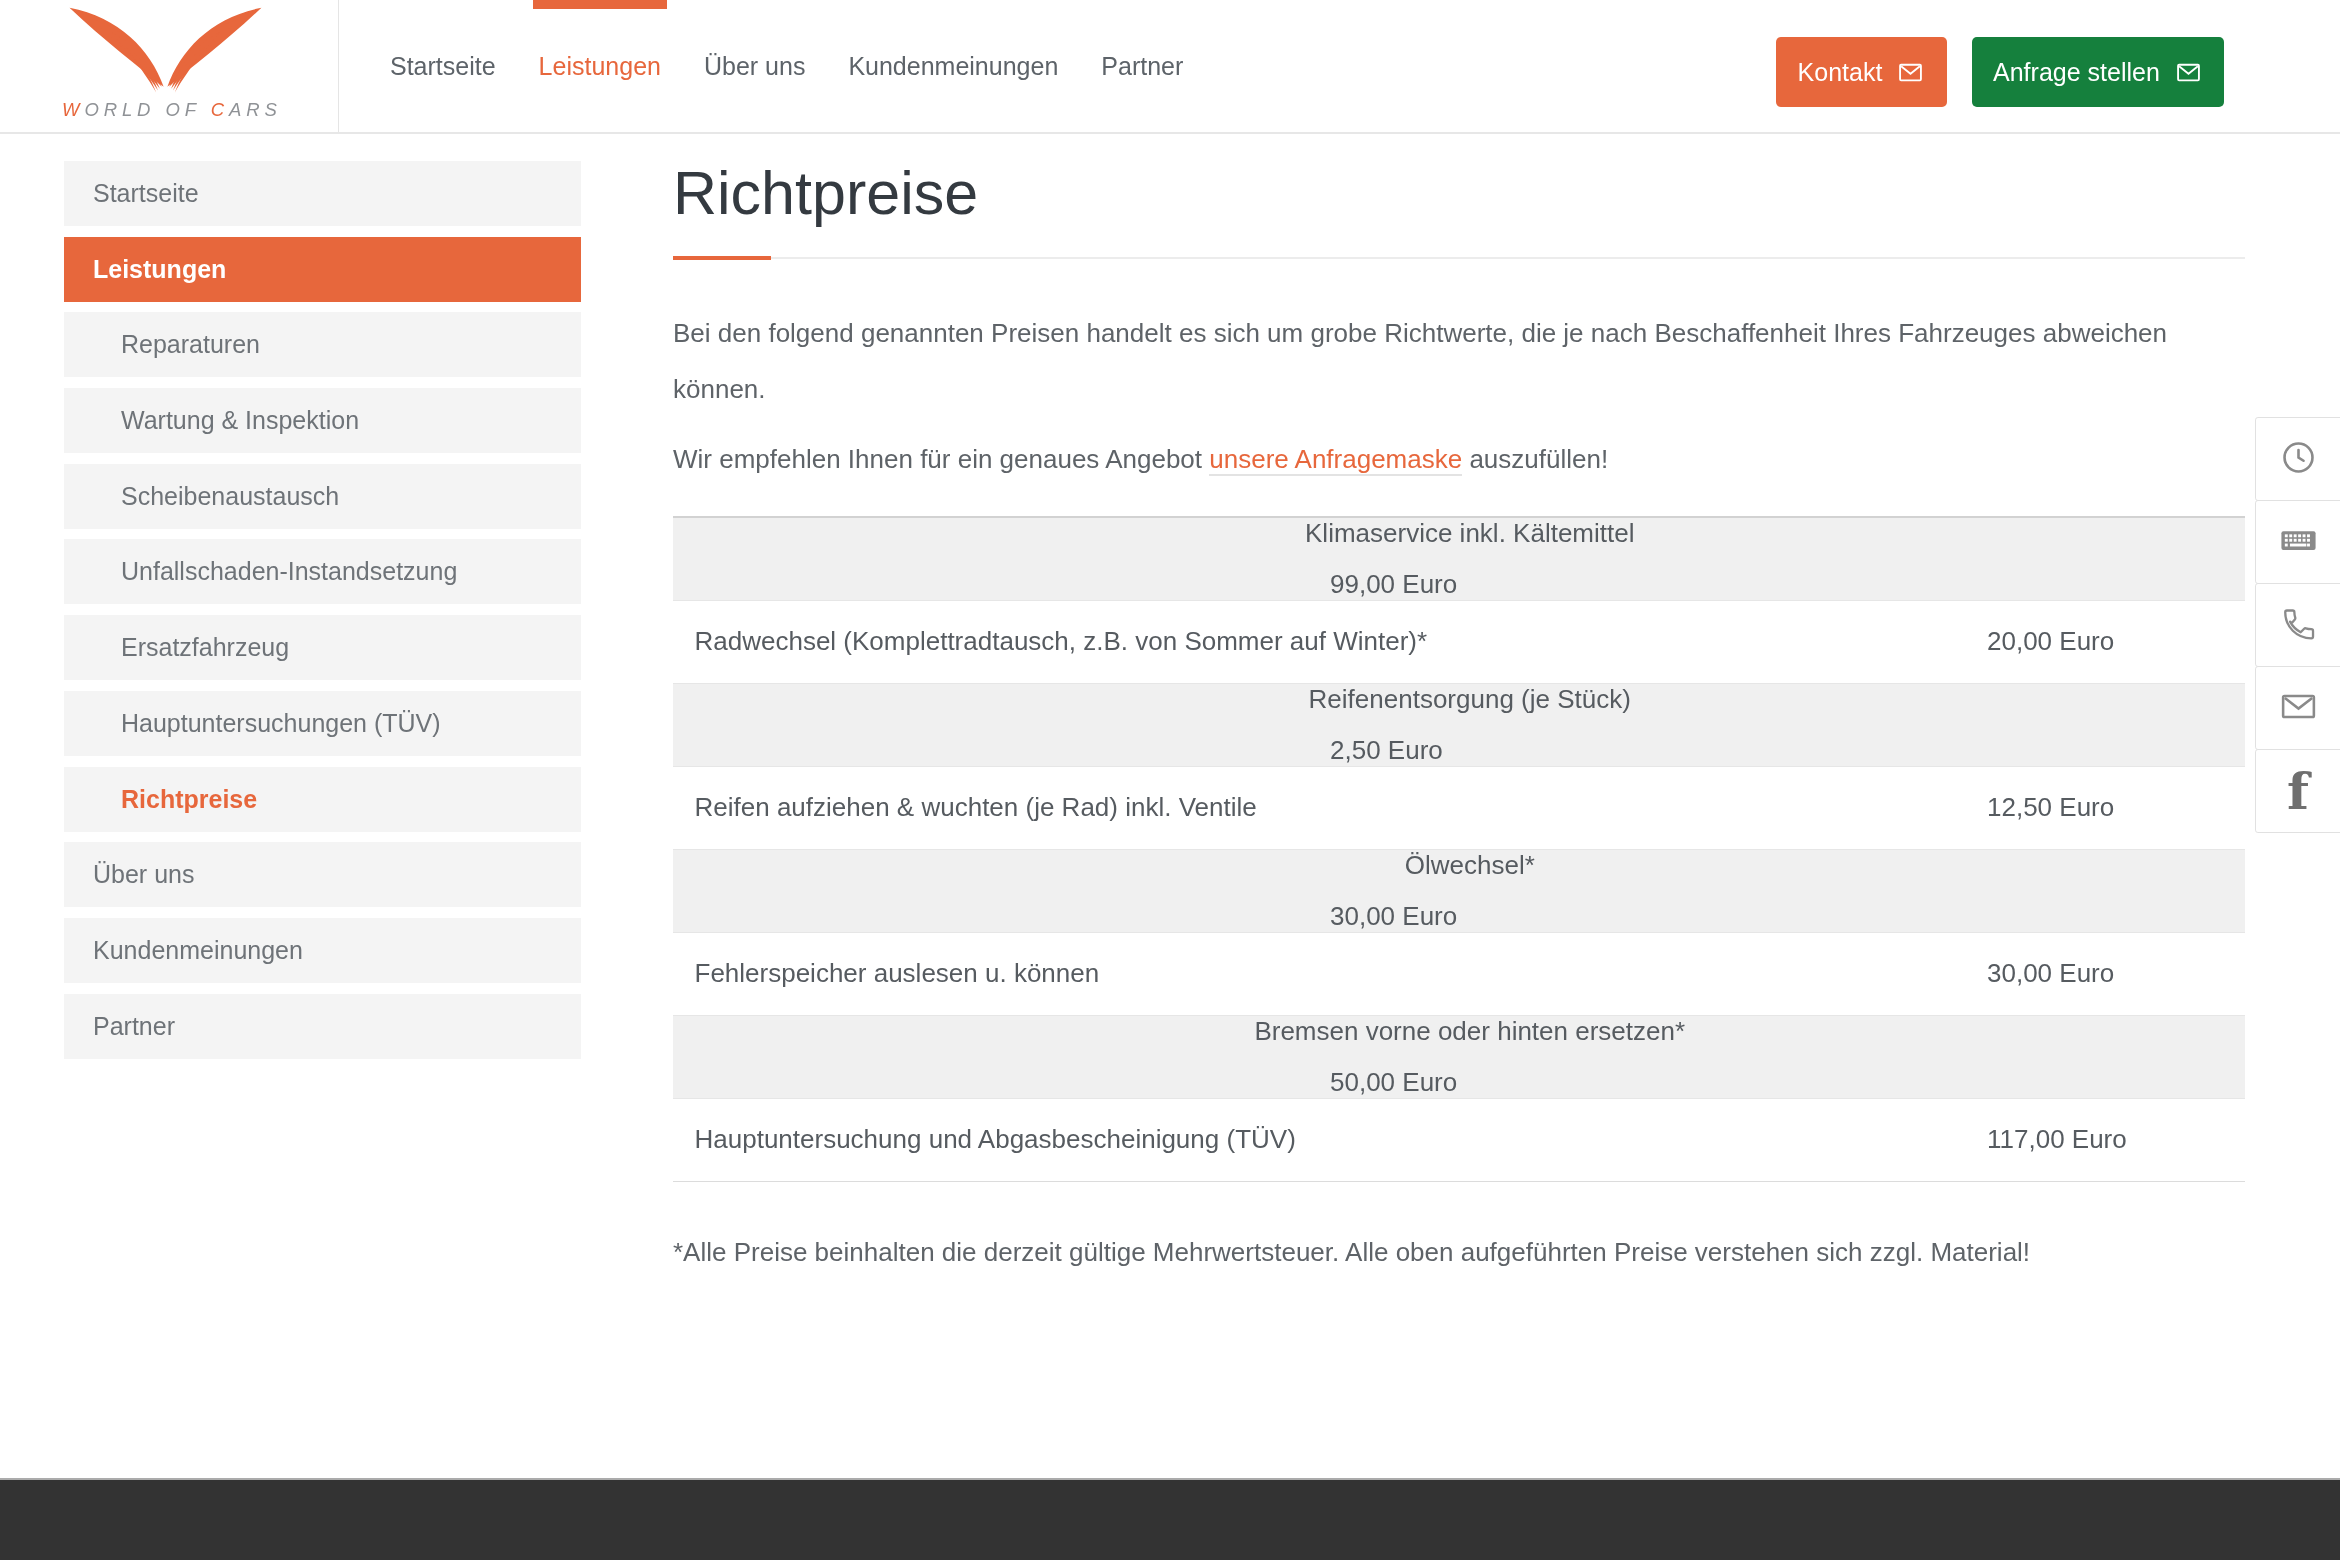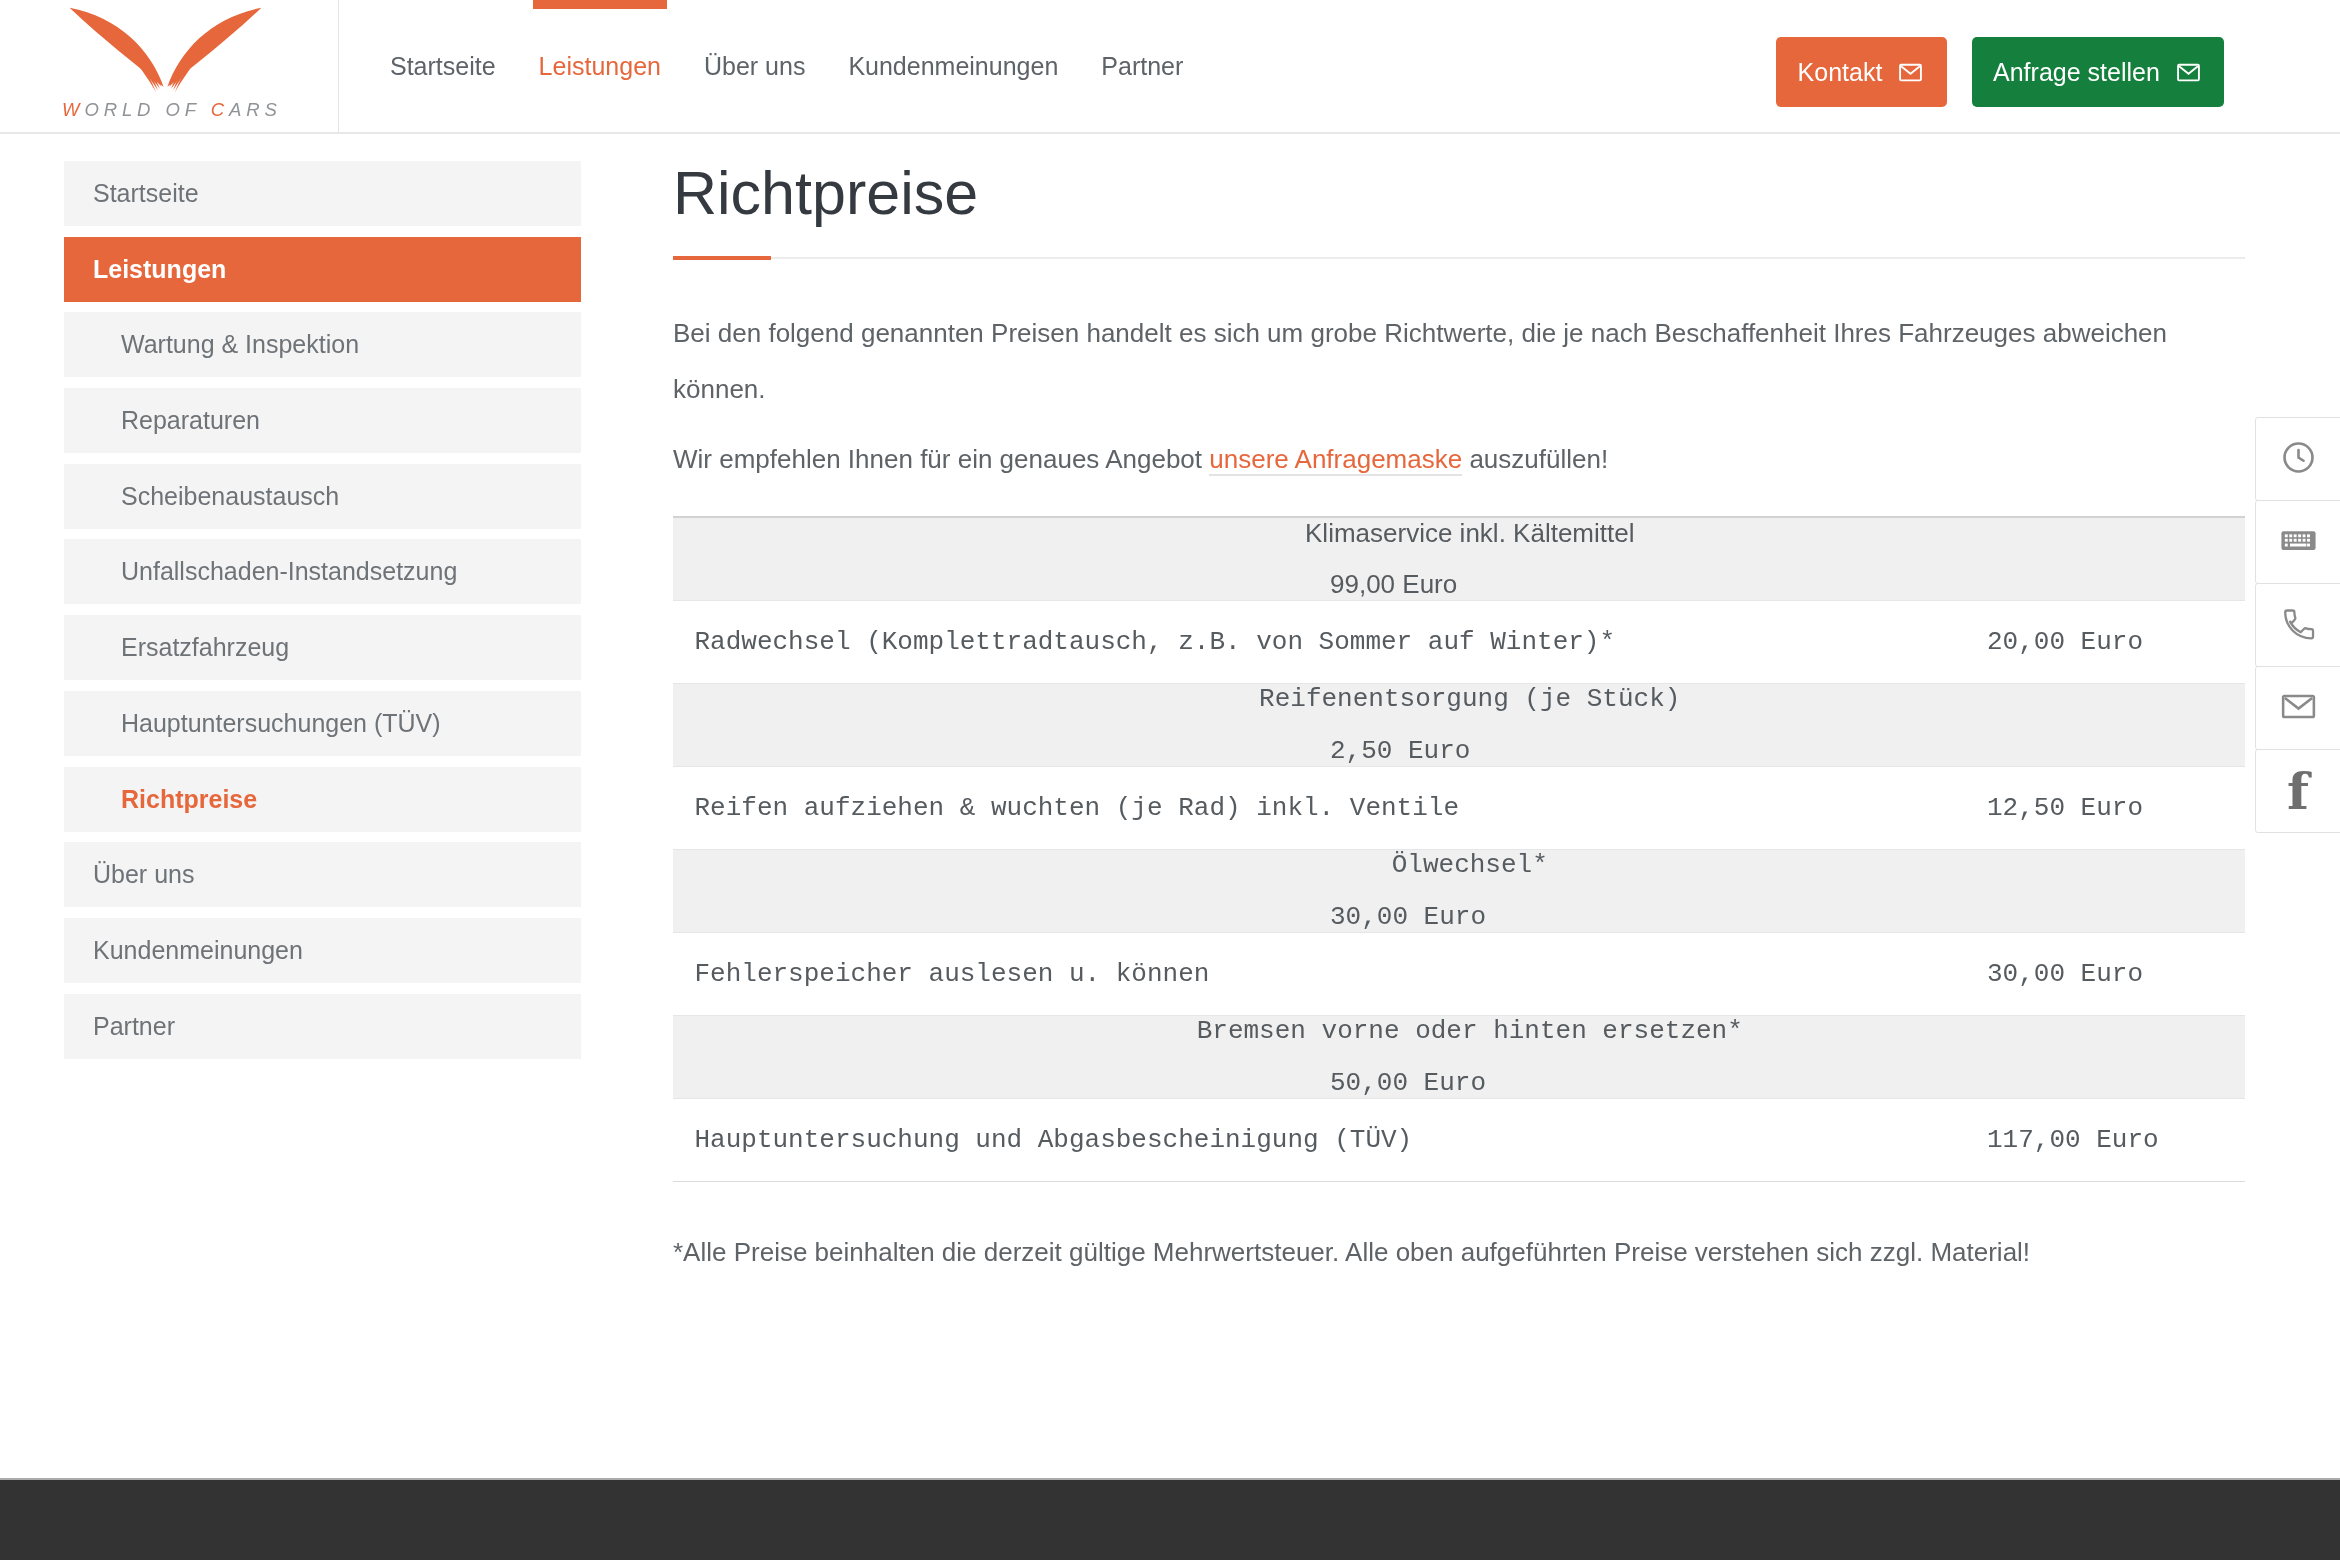--- a/index.html
+++ b/index.html
@@ -41,21 +41,21 @@
   .page-title{margin:0;padding-top:11.7px;font-size:61px;font-weight:300;color:#343a40;line-height:1.15;}
   .title-rule{margin-top:29px;height:2px;background:#ececec;position:relative;}
   .title-rule .rule-accent{position:absolute;left:0;top:-1px;width:98px;height:3.9px;background:#e7673c;}
   .subtitle{margin-top:51px;font-size:33px;color:#8c9196;}
   .para{margin-top:47px;font-size:26px;line-height:2.15;color:#5e6368;max-width:1521px;}
   .para2{margin-top:23.4px;font-size:26px;color:#5e6368;}
   .link{color:#e7673c;text-decoration:none;border-bottom:2px solid #e3e3e3;cursor:pointer;}
 
   .price-table{margin-top:41px;border-top:2px solid #d2d2d2;border-bottom:1px solid #dcdcdc;}
   .prow{height:82px;display:flex;align-items:center;font-size:26px;color:#565b60;}
-  .prow + .prow{border-top:1px solid #e6e6e6;font-family:Liberation Mono, monospace;}
+  .prow + .prow{border-top:1px solid #e6e6e6;}
   .prow.odd{background:#f0f0f0;flex-direction:column;}
   .prow .svc{flex:1;padding-left:21.5px;}
   .prow .prc{width:258px;flex:none;}
 
   .footnote{margin-top:55px;font-size:26px;color:#5e6368;}
 
   
   .side-panel{position:absolute;left:2255px;top:417px;z-index:6;}
   .panel-box{width:86px;height:84px;background:#fff;border:1px solid #e1e1e1;margin-top:-1px;
              display:flex;align-items:center;justify-content:center;cursor:pointer;
@@ -142,24 +142,24 @@
   </div>
 
   <div class="sidebar">
     <div class="side-item lv1">
         <span>Startseite</span>
       </div>
     <div class="side-item lv1 active-main">
         <span>Leistungen</span>
       </div>
     <div class="side-item lv2">
+        <span>Reparaturen</span>
+      </div>
+    <div class="side-item lv2">
         <span>Wartung &amp; Inspektion</span>
-      </div>
-    <div class="side-item lv2">
-        <span>Reparaturen</span>
       </div>
     <div class="side-item lv2">
         <span>Scheibenaustausch</span>
       </div>
     <div class="side-item lv2">
         <span>Unfallschaden-Instandsetzung</span>
       </div>
     <div class="side-item lv2">
         <span>Ersatzfahrzeug</span>
       </div>

